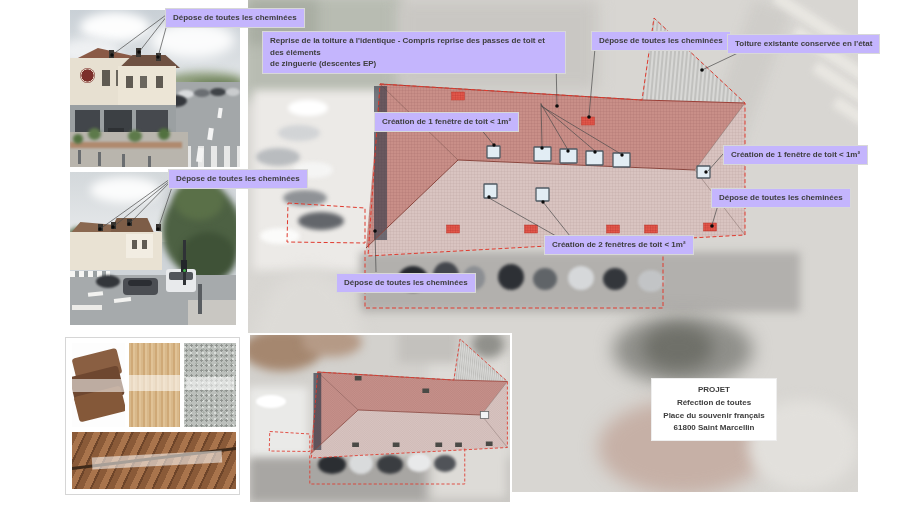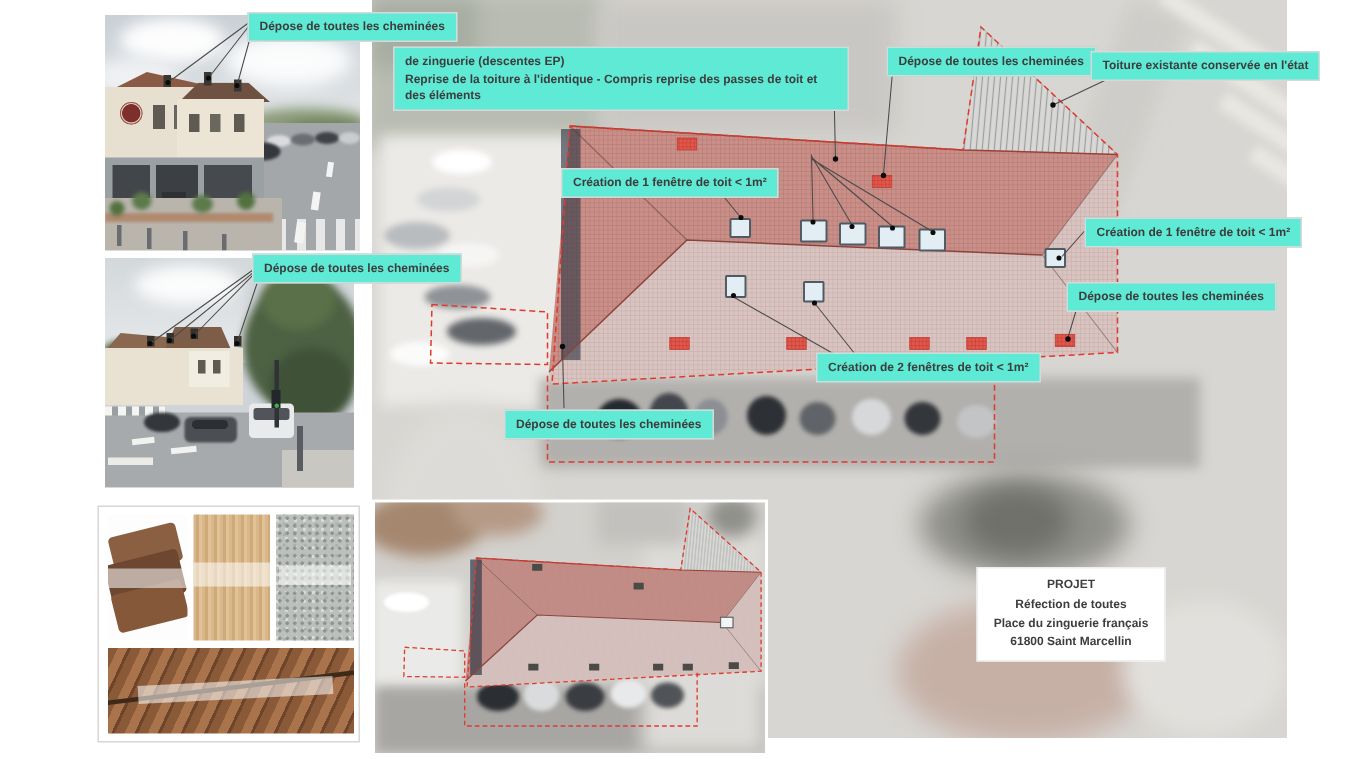--- a/index.html
+++ b/index.html
@@ -3,21 +3,21 @@
 <meta charset="utf-8">
 <style>
   html,body{margin:0;padding:0;background:#fff;}
   #page{position:relative;width:900px;height:506px;background:#fff;overflow:hidden;
         font-family:"Liberation Sans",sans-serif;}
   .abs{position:absolute;}
   .blob{position:absolute;border-radius:50%;}
   .rect{position:absolute;}
   .photo{position:absolute;overflow:hidden;background:#cfd4d8;}
   
-  .callout{position:absolute;background:#5eead4;border:1px solid #d8d8d8;
+  .callout{position:absolute;background:#c4b5fd;border:1px solid #d8d8d8;
            color:var(--label-text,#3d3d3d);font-size:8px;font-weight:600;
            line-height:1.45;padding:3px 7px;white-space:nowrap;z-index:6;}
   .callout.wrap{white-space:normal;}
   #project-box{position:absolute;background:#fff;border:1px solid #eee;
            color:#3d3d3d;font-size:8px;font-weight:600;line-height:1.6;
            padding:5px 8px;text-align:center;z-index:6;}
   #project-box .t1{font-weight:700;}
   svg{position:absolute;left:0;top:0;z-index:4;}
   .panel{position:absolute;background:#fff;}
   #materials{border:1px solid #d6d6d6;}
@@ -335,39 +335,39 @@
       <circle cx="712" cy="226" r="1.8"></circle>
         <circle cx="375" cy="231" r="1.8"></circle>
     </g>
   </svg>
 
   <div class="callout" style="left:165px;top:8px;">Dépose de toutes les cheminées</div>
 
   <div class="callout" style="left:168px;top:169px;">Dépose de toutes les cheminées</div>
 
   <div class="callout wrap" style="left:262px;top:31px;width:288px;">
+    <div>Reprise de la toiture à l'identique - Compris reprise des passes de toit et des éléments</div>
     <div>de zinguerie (descentes EP)</div>
-    <div>Reprise de la toiture à l'identique - Compris reprise des passes de toit et des éléments</div>
   </div>
 
   <div class="callout" style="left:591px;top:31px;">Dépose de toutes les cheminées</div>
 
   <div class="callout" style="left:727px;top:34px;">Toiture existante conservée en l'état</div>
 
 
   <div class="callout" style="left:374px;top:112px;">Création de 1 fenêtre de toit &lt; 1m²</div>
 
   <div class="callout" style="left:723px;top:145px;">Création de 1 fenêtre de toit &lt; 1m²</div>
 
   <div class="callout" style="left:711px;top:188px;">Dépose de toutes les cheminées</div>
 
   <div class="callout" style="left:544px;top:235px;">Création de 2 fenêtres de toit &lt; 1m²</div>
 
   <div class="callout" style="left:336px;top:273px;">Dépose de toutes les cheminées</div>
 
   <div id="project-box" style="left:651px;top:378px;width:108px;">
     <div class="t1">PROJET</div>
     <div>Réfection de toutes</div>
-    <div>Place du zinguerie français</div>
+    <div>Place du souvenir français</div>
     <div>61800 Saint Marcellin</div>
   </div>
 
 </div>
 
 </body></html>

